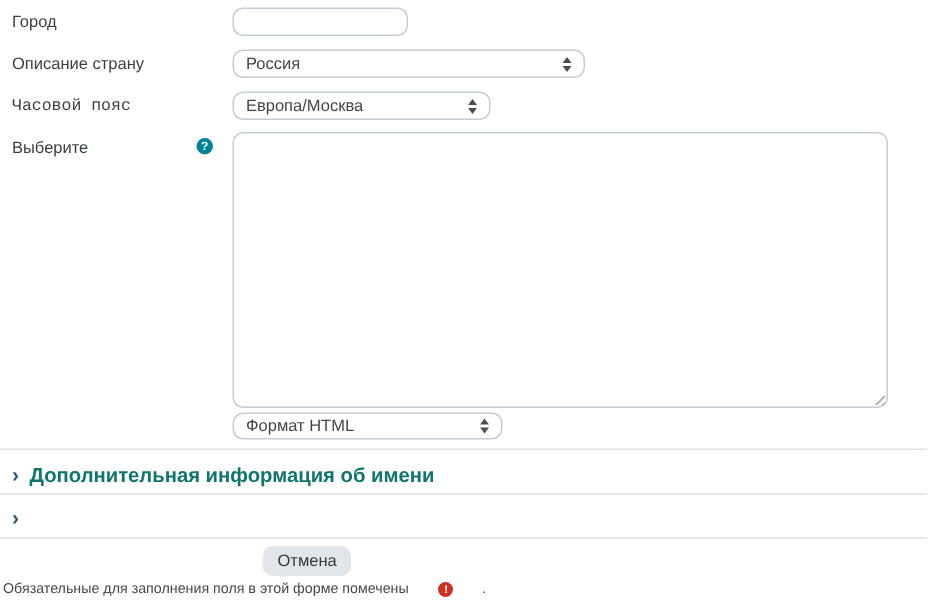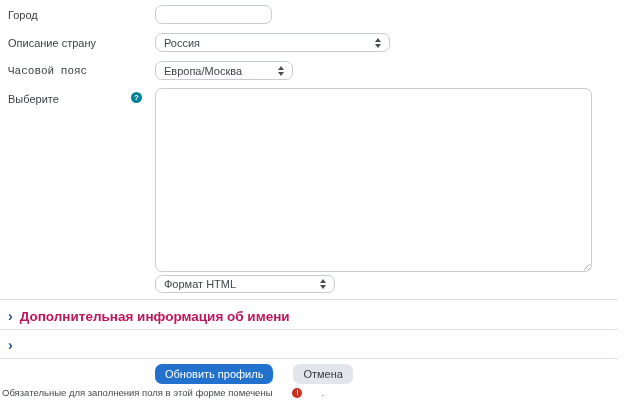--- a/index.html
+++ b/index.html
@@ -53,21 +53,21 @@
 
   .divider { left: 0; width: 618px; height: 0; border-top: 1px solid #dee2e6; }
 
   .section-header {
     left: 0; width: 618px; height: 24px; display: flex; align-items: center; cursor: pointer;
   }
   .section-chevron {
     margin-left: 8px; color: #2b567d; font-size: 14px; font-weight: bold; line-height: 14px;
   }
   .section-title {
-    margin-left: 7px; font-size: 13.5px; font-weight: bold; color: #be185d; line-height: 15px;
+    margin-left: 7px; font-size: 13.5px; font-weight: bold; color: #0f766e; line-height: 15px;
   }
 
   .btn {
     height: 20px; border: none; border-radius: 7px; font-size: 11px;
     font-family: "Liberation Sans", sans-serif; cursor: pointer;
     display: inline-flex; align-items: center; justify-content: center; padding: 0 10px;
   }
   .btn-primary { background: #2171cd; color: #ffffff; }
   .btn-secondary { background: #e2e6ea; color: #36393c; margin-left: 20px; }
   .btn-row { left: 155px; top: 364px; display: flex; }
@@ -91,21 +91,21 @@
 <label class="abs label" style="left:8px; top:37px;">Описание страну</label>
 <div class="abs control select" style="left:155px; top:33px; width:235px; height:19px;">
   <span class="value">Россия</span>
   <span class="stepper">
       <span class="up"></span>
       <span class="down"></span>
     </span>
 </div>
 
 <label class="abs label" style="left:8px; top:65px;font-family:Liberation Mono, monospace;">Часовой пояс</label>
-<div class="abs control select" style="left:155px; top:61px; width:138px; height:19px;">
+<div class="abs control select" style="left:155px; top:61px; width:172px; height:19px;">
   <span class="value">Европа/Москва</span>
   <span class="stepper">
       <span class="up"></span>
       <span class="down"></span>
     </span>
 </div>
 
 <label class="abs label" style="left:8px; top:93px;">Выберите</label>
 <span class="abs help-badge">?</span>
 <div class="abs textarea-wrap">
@@ -130,21 +130,20 @@
 
 <div class="abs divider" style="top:329px;"></div>
 
 <div class="abs section-header" style="top:333px;">
   <span class="section-chevron">›</span>
 </div>
 
 <div class="abs divider" style="top:358px;"></div>
 
 <div class="abs btn-row">
-  <button class="btn btn-primary">Обновить профиль</button>
   <button class="btn btn-secondary">Отмена</button>
 </div>
 
 <div class="abs footer-note">
   <span>Обязательные для заполнения поля в этой форме помечены</span>
   <span class="required-badge">!</span>
   <span>.</span>
 </div>
 
 </body></html>

